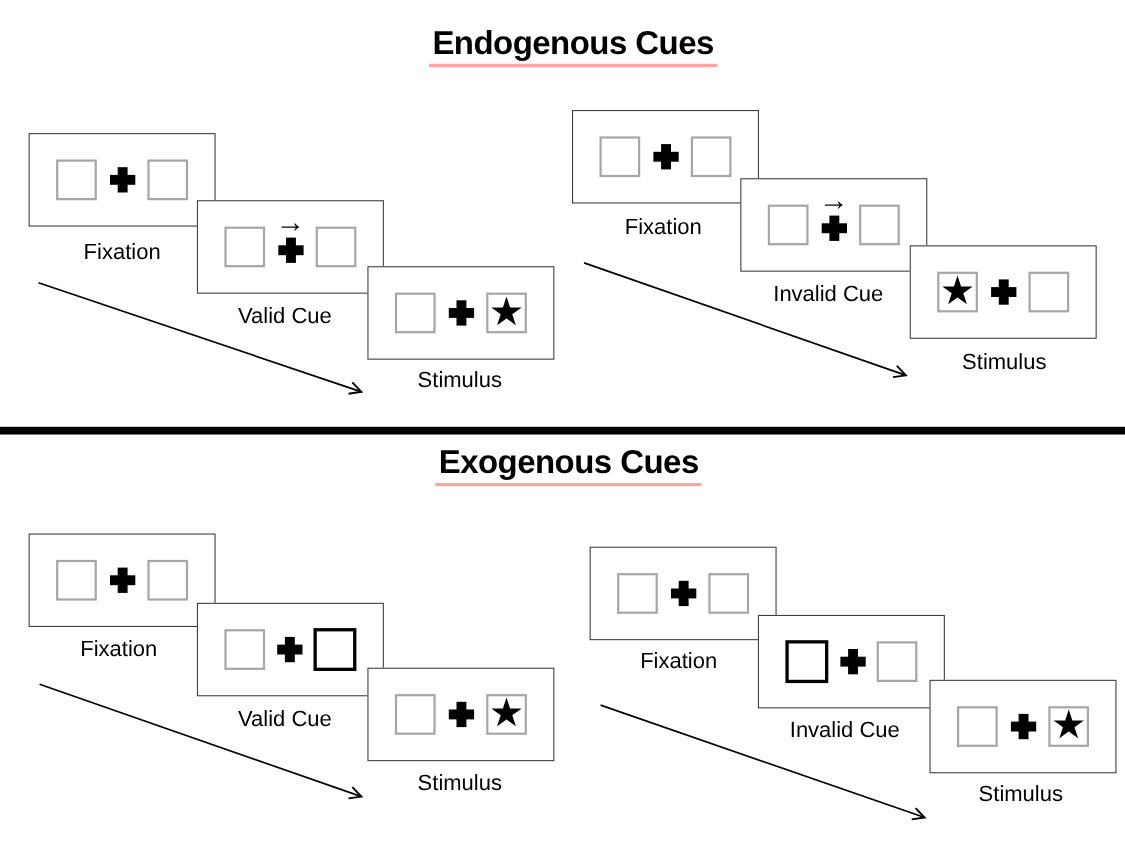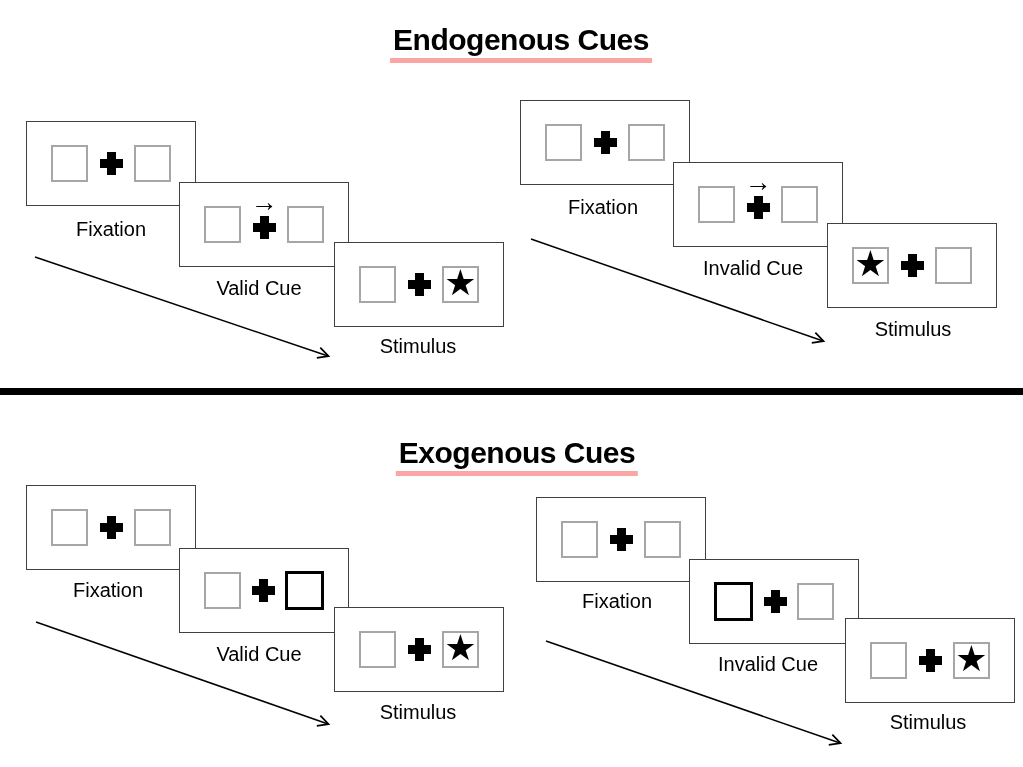--- a/index.html
+++ b/index.html
@@ -3,21 +3,21 @@
 <meta charset="utf-8">
 <style>
   html,body{margin:0;padding:0;background:#ffffff;}
   .canvas{
     position:relative;width:1023px;height:767px;background:#ffffff;overflow:hidden;
     font-family:"Liberation Sans",sans-serif;color:#000;
   }
   .sec-title{
     position:absolute;transform:translateX(-50%);
     font-weight:bold;font-size:30px;line-height:32px;letter-spacing:-0.5px;
-    border-bottom:5px solid #fca5a5;padding:0 3px 2px 3px;white-space:nowrap;
+    border-bottom:3px solid #fca5a5;padding:0 3px 2px 3px;white-space:nowrap;
   }
   .panel{
     position:absolute;width:170px;height:85px;background:#ffffff;
     border:1px solid #404040;box-sizing:border-box;
     display:flex;align-items:center;justify-content:space-between;
     padding:0 24px;
   }
   .sq{
     width:37px;height:37px;box-sizing:border-box;background:#ffffff;
     border:2px solid #a6a6a6;
@@ -121,21 +121,21 @@
       <div class="mid">
           <div class="cross"></div>
         </div>
       <div class="sq"></div>
     </div>
     <div class="plabel" style="left:913px;top:318px">Stimulus</div>
   </div>
 
   <div class="divider"></div>
 
-  <div class="sec-title" style="left:517px;top:437px">Exogenous Cues</div>
+  <div class="sec-title" style="left:517px;top:405px">Exogenous Cues</div>
 
   <div>
     <div class="panel" style="left:26px;top:485px">
       <div class="sq"></div>
       <div class="mid">
           <div class="cross"></div>
         </div>
       <div class="sq"></div>
     </div>
     <div class="plabel" style="left:108px;top:579px">Fixation</div>

